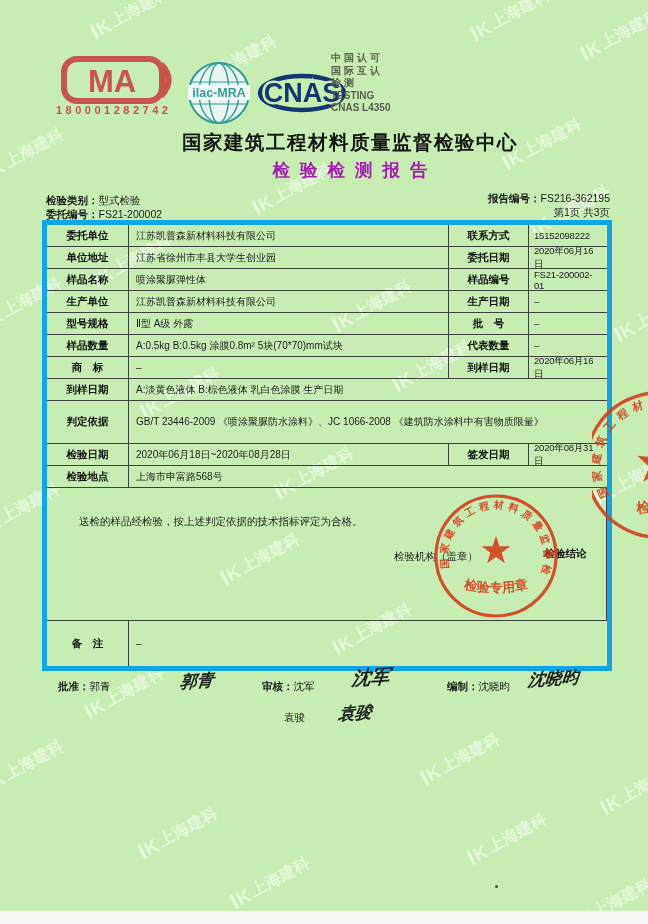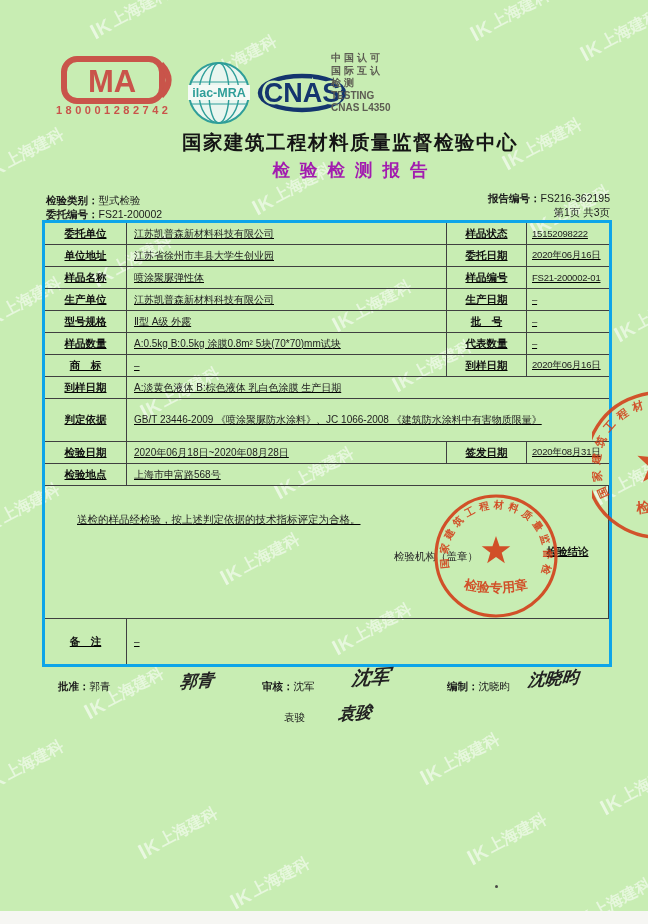--- a/index.html
+++ b/index.html
@@ -26,21 +26,21 @@
             color:#151515;letter-spacing:1.5px;}
   .doc-title{left:52px;right:0;top:158px;text-align:center;font-size:17.5px;font-weight:800;
              color:#a21caf;letter-spacing:10px;text-indent:10px;}
 
   
   .meta-left{left:46px;top:193px;font-size:10.5px;color:#1b1b1b;line-height:14px;}
   .meta-right{right:38px;top:191px;font-size:10.5px;color:#1b1b1b;line-height:14px;text-align:right;}
   .mlabel{font-weight:700;}
 
   
-  .rtable{position:absolute;left:42px;top:220px;width:570px;border:3px solid #0ea5e9;box-sizing:border-box;text-decoration:underline;}
+  .rtable{position:absolute;left:42px;top:220px;width:570px;border:5px solid #0ea5e9;box-sizing:border-box;}
   .trow{display:flex;align-items:stretch;}
   .trow + .trow{border-top:1px solid #3f4040;}
   .tcell{display:flex;align-items:center;box-sizing:border-box;color:#222;}
   .clabel{width:82px;justify-content:center;text-align:center;font-weight:700;font-size:10.5px;
           border-right:1px solid #3f4040;padding:1px 2px;color:#101010;}
   .cvalue{width:320px;font-size:10px;padding:1px 7px;border-right:1px solid #3f4040;}
   .cvalue.wide{flex:1;border-right:none;}
   .clabel2{width:80px;justify-content:center;text-align:center;font-weight:700;font-size:10.5px;
            border-right:1px solid #3f4040;padding:1px 2px;color:#101010;}
   .cvalue2{flex:1;font-size:9.5px;padding:1px 5px;letter-spacing:-0.2px;}
@@ -212,21 +212,21 @@
     </div>
     <div class="abs meta-right">
       <div><span class="mlabel">报告编号：</span><span>FS216-362195</span></div>
       <div>第1页 共3页</div>
     </div>
 
     <div class="rtable" id="rtable">
         <div class="trow" style="height: 21px;">
           <div class="tcell clabel">委托单位</div>
           <div class="tcell cvalue">江苏凯普森新材料科技有限公司</div>
-          <div class="tcell clabel2">样品状态</div>
+          <div class="tcell clabel2">联系方式</div>
           <div class="tcell cvalue2">15152098222</div>
         </div>
         <div class="trow" style="height: 21px;">
           <div class="tcell clabel">单位地址</div>
           <div class="tcell cvalue">江苏省徐州市丰县大学生创业园</div>
           <div class="tcell clabel2">委托日期</div>
           <div class="tcell cvalue2">2020年06月16日</div>
         </div>
         <div class="trow" style="height: 21px;">
           <div class="tcell clabel">样品名称</div>

